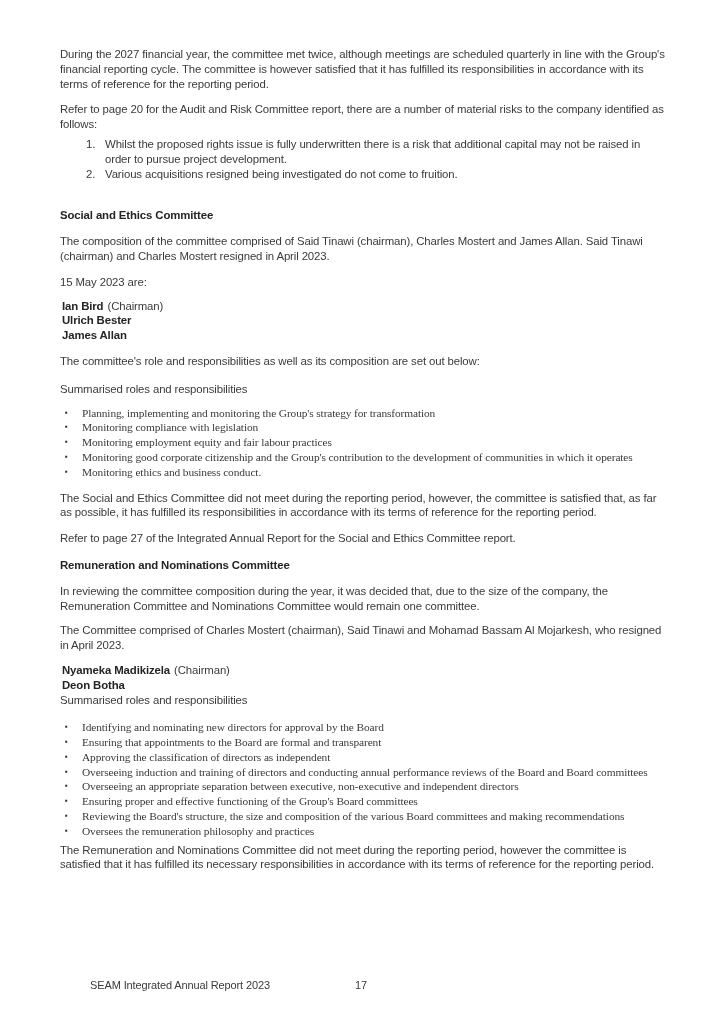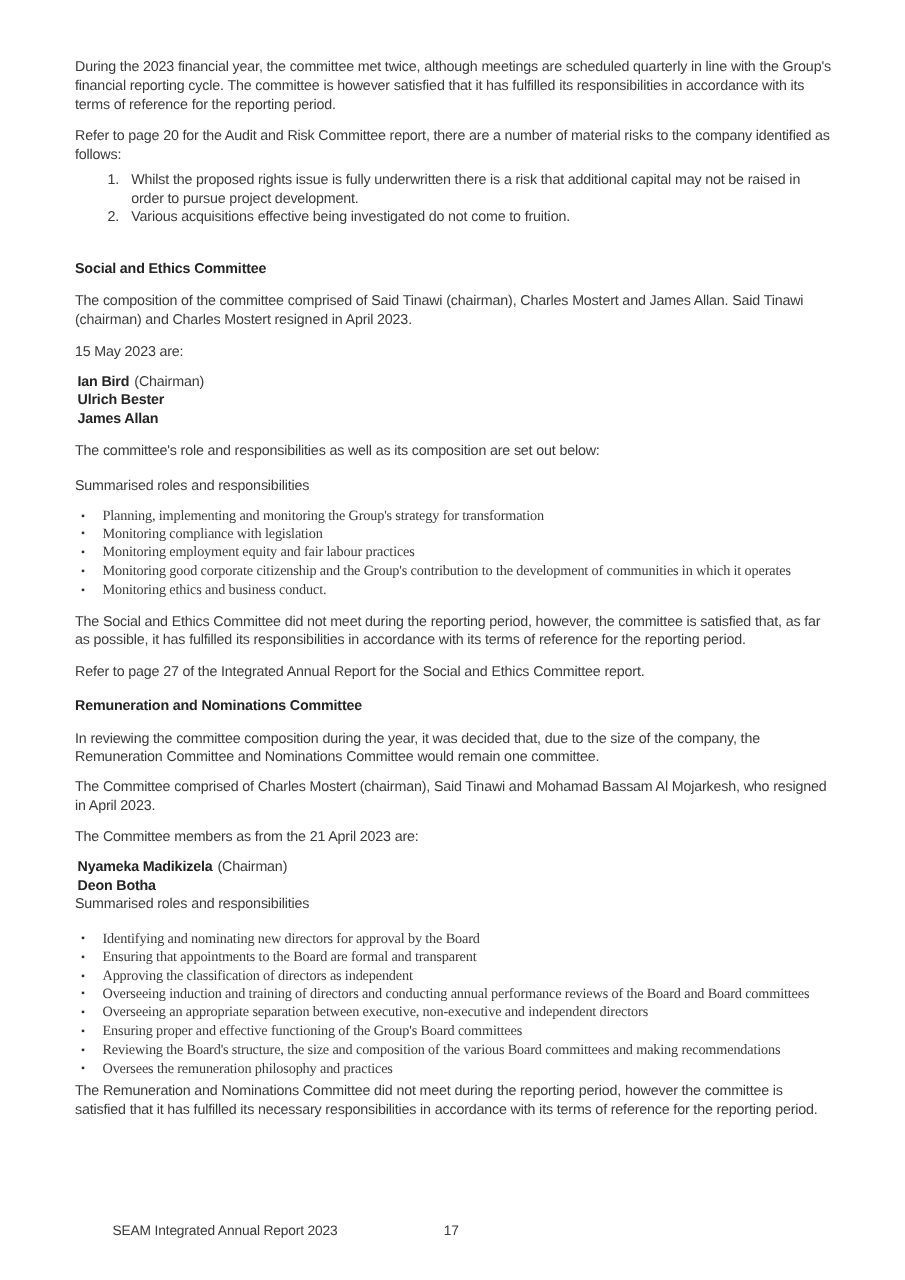--- a/index.html
+++ b/index.html
@@ -119,32 +119,32 @@
     position: absolute;
     left: 295px;
     top: 0;
   }
 </style>
 </head>
 <body>
 
 <div class="page">
 
-  <p>During the 2023 financial year, the committee met twice, although meetings are scheduled quarterly in line with the Group's financial reporting cycle. The committee is however satisfied that it has fulfilled its responsibilities in accordance with its terms of reference for the reporting period.</p>
+  <p>During the 2027 financial year, the committee met twice, although meetings are scheduled quarterly in line with the Group's financial reporting cycle. The committee is however satisfied that it has fulfilled its responsibilities in accordance with its terms of reference for the reporting period.</p>
 
   <p class="tight">Refer to page 20 for the Audit and Risk Committee report, there are a number of material risks to the company identified as follows:</p>
 
   <ol class="risk-list">
     <li>
       <span class="risk-num">1.</span>
       <span class="risk-text">Whilst the proposed rights issue is fully underwritten there is a risk that additional capital may not be raised in order to pursue project development.</span>
     </li>
     <li>
       <span class="risk-num">2.</span>
-      <span class="risk-text">Various acquisitions effective being investigated do not come to fruition.</span>
+      <span class="risk-text">Various acquisitions resigned being investigated do not come to fruition.</span>
     </li>
   </ol>
 
   <h3 class="section-heading heading-social">Social and Ethics Committee</h3>
 
   <p>The composition of the committee comprised of Said Tinawi (chairman), Charles Mostert and James Allan. Said Tinawi (chairman) and Charles Mostert resigned in April 2023.</p>
 
   <p style="margin-bottom:0;">15 May 2023 are:</p>
 
   <div class="members">
@@ -189,21 +189,20 @@
   <p class="no-meeting">The Social and Ethics Committee did not meet during the reporting period, however,  the committee is satisfied that, as far as possible, it has fulfilled its responsibilities in accordance with its terms of reference for the reporting period.</p>
 
   <p>Refer to page 27 of the Integrated Annual Report for the Social and Ethics Committee report.</p>
 
   <h3 class="section-heading heading-remuneration">Remuneration and Nominations Committee</h3>
 
   <p style="margin-bottom:10px;">In reviewing the committee composition during the year, it was decided that, due to the size of the company, the Remuneration Committee and Nominations Committee would remain one committee.</p>
 
   <p style="margin-bottom:10px;">The Committee comprised of Charles Mostert (chairman), Said Tinawi and Mohamad Bassam Al Mojarkesh, who resigned in April 2023.</p>
 
-  <p style="margin-bottom:0;">The Committee members as from the 21 April 2023 are:</p>
 
   <div class="members members-flush">
     <div class="member-line">
       <span>Nyameka Madikizela</span><span class="member-role">(Chairman)</span>
     </div>
     <div class="member-line">
       <span>Deon Botha</span>
     </div>
   </div>
 

